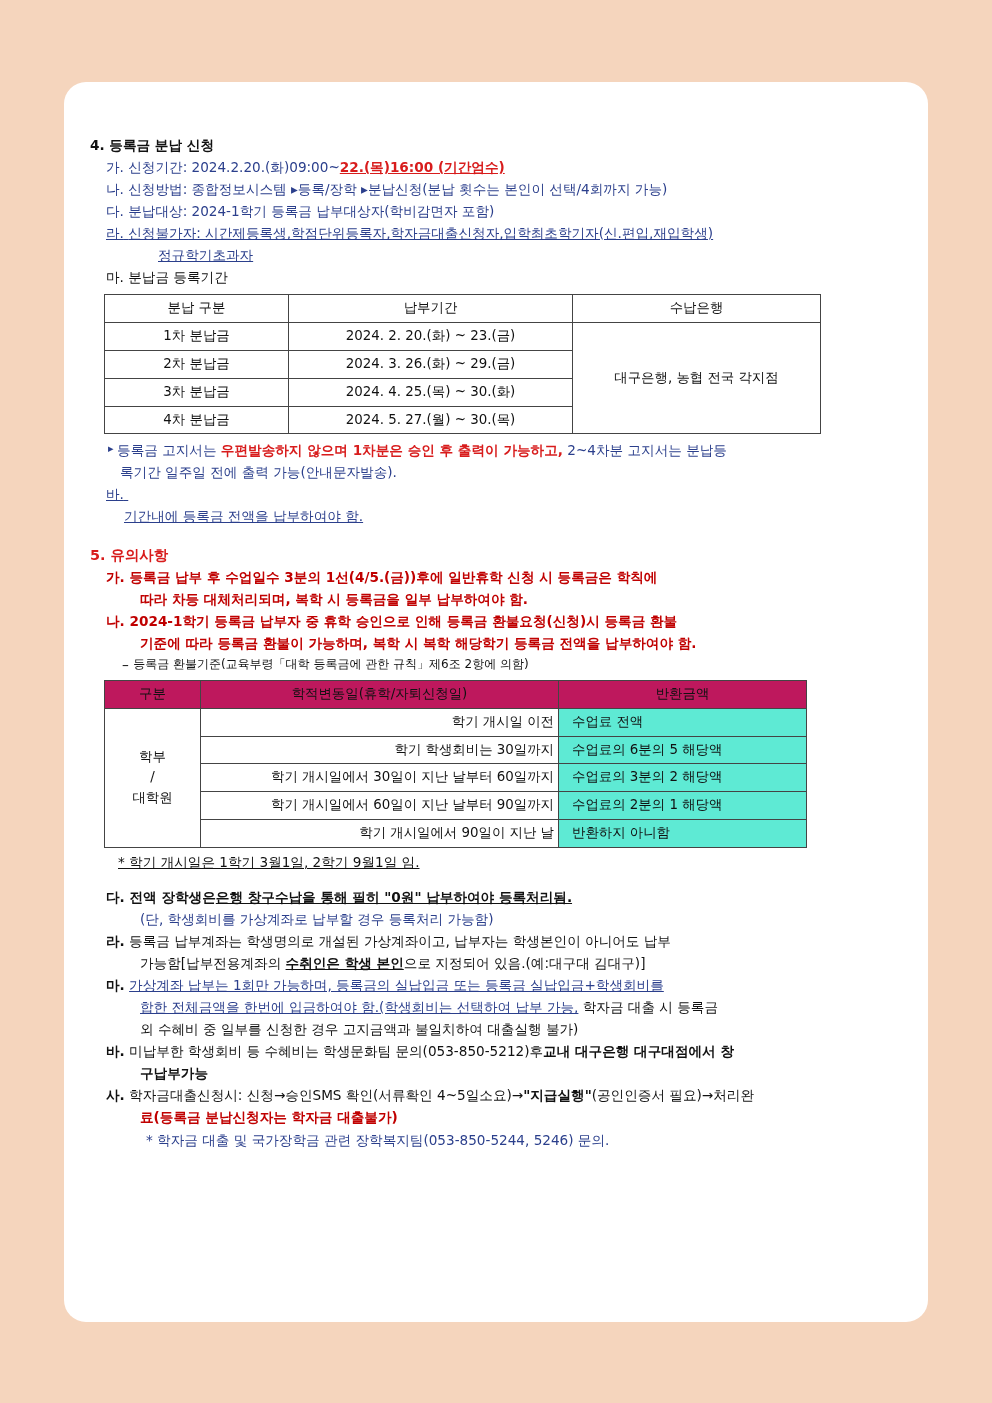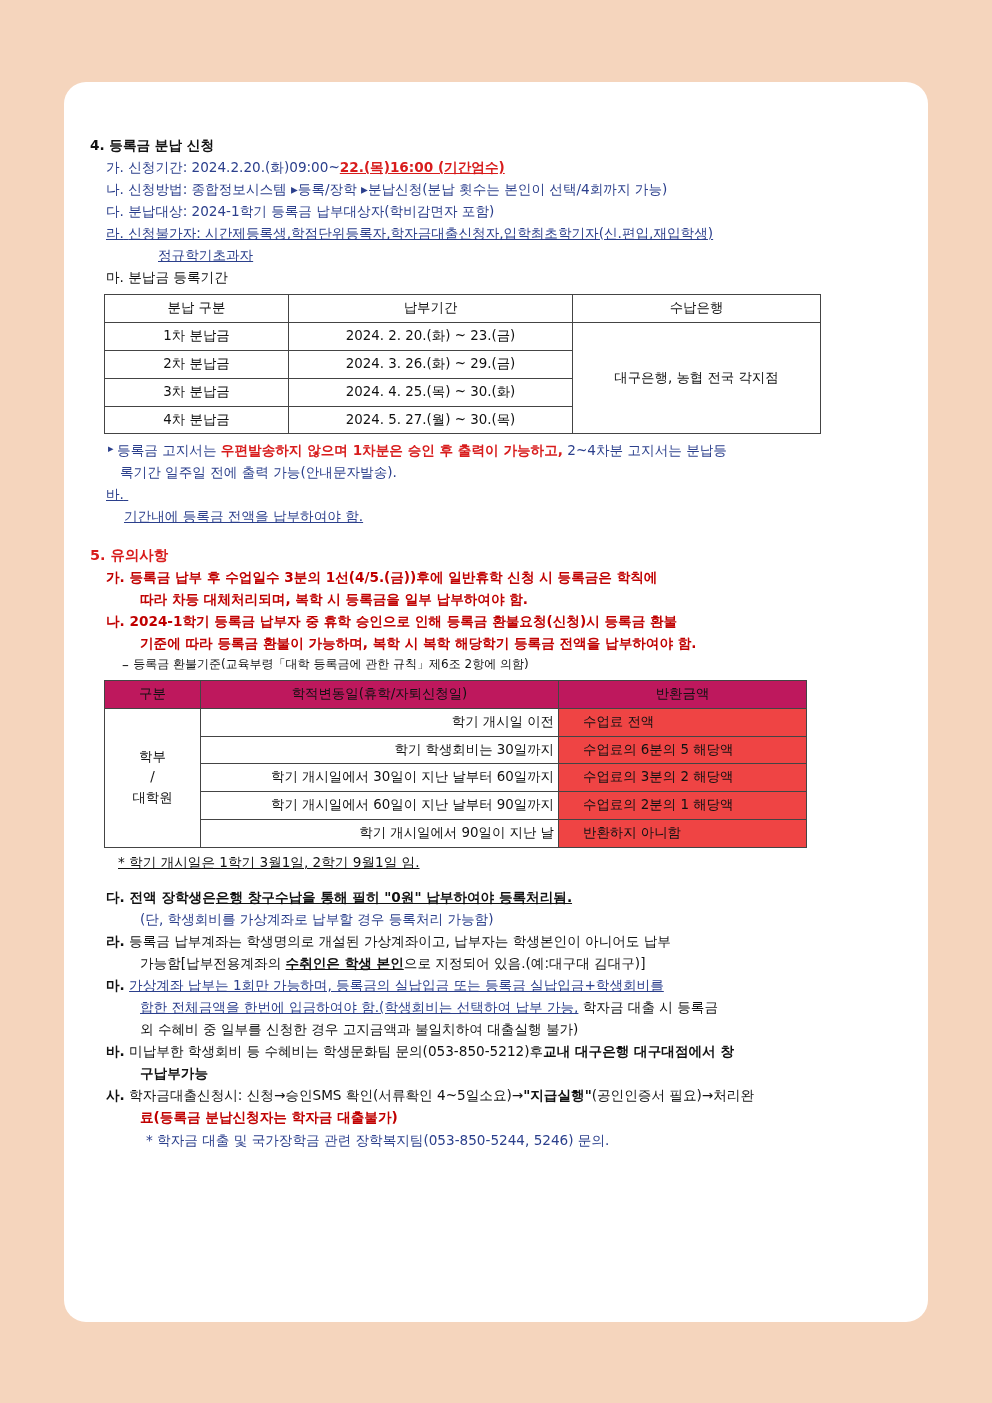--- a/index.html
+++ b/index.html
@@ -66,21 +66,21 @@
   .t1 .c1 { width: 184px; }
   .t1 .c2 { width: 284px; }
   .t1 .c3 { width: 248px; }
 
   .t2 { margin: 4px 0 2px 14px; width: 702px; }
   .t2 .hdr td { background: #be185d; }
   .t2 .c1 { width: 96px; }
   .t2 .c2 { width: 358px; }
   .t2 .c3 { width: 248px; }
   .t2 td.left { text-align: right; padding-left: 8px; }
-  .t2 td.shade { background: #ef4444; text-align: left; padding-left: 24px; }
+  .t2 td.shade { background: #5eead4; text-align: left; padding-left: 13px; }
   .arrow { font-size: 11px; vertical-align: 1px; }
   .sp { white-space: pre; }
   .small { font-size: 12px; }
 </style>
 </head>
 <body>
 
 <div class="page">
   <div class="content">
 

